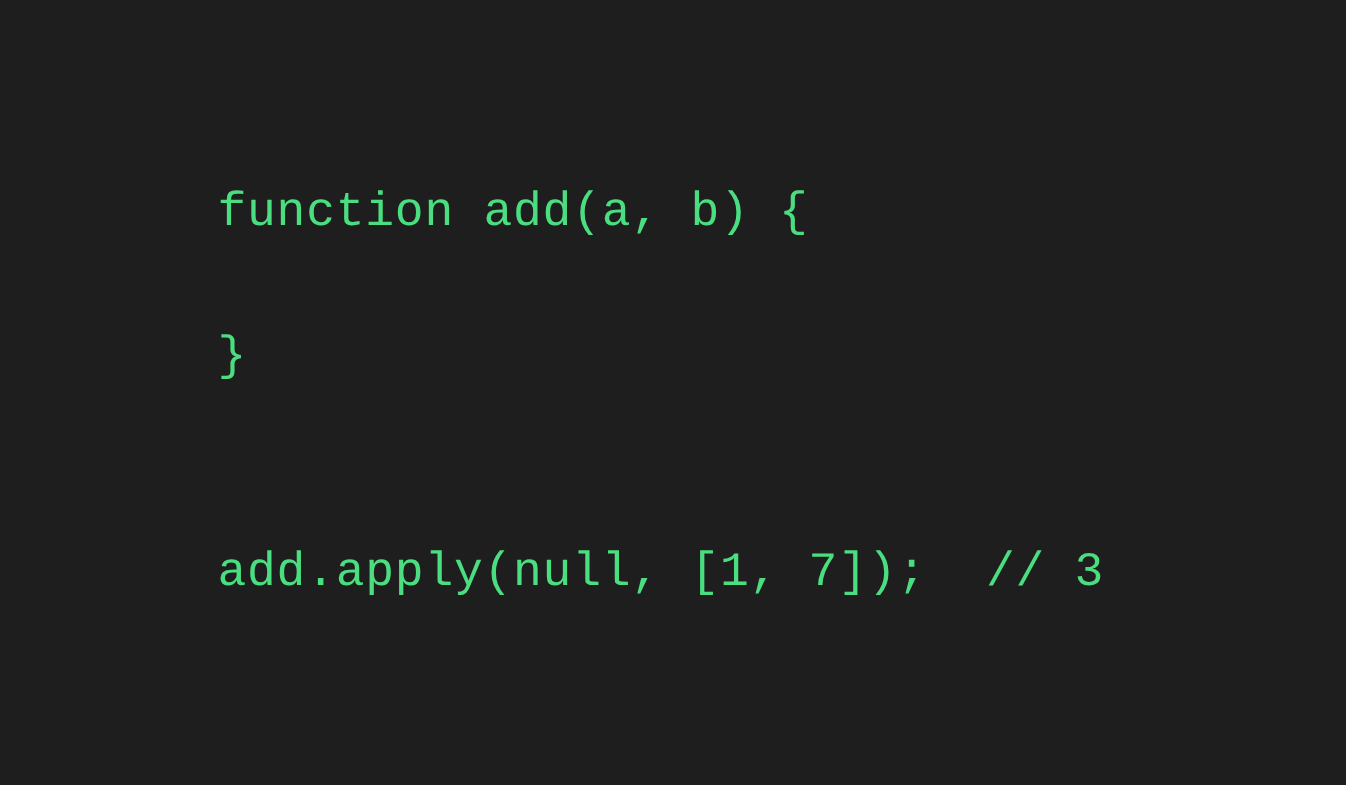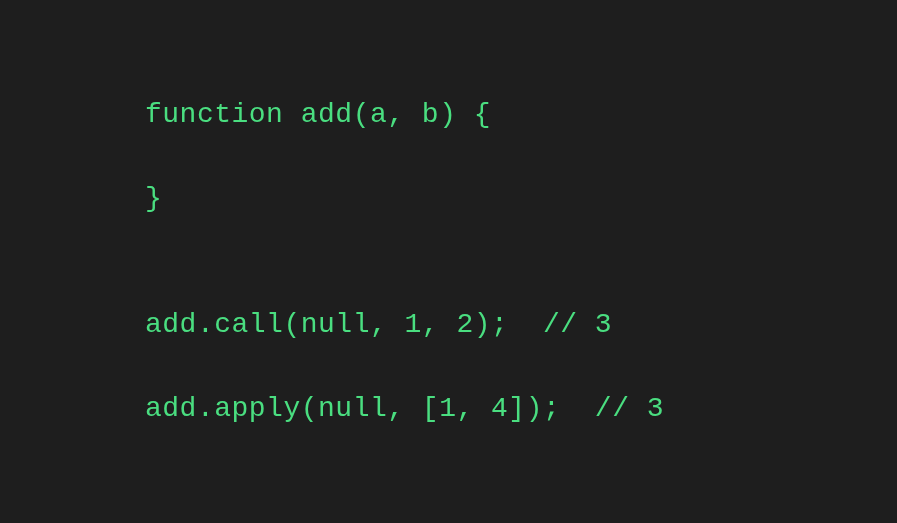--- a/index.html
+++ b/index.html
@@ -12,31 +12,30 @@
       width: 897px;
       height: 523px;
       overflow: hidden;
       font-family: 'SF Mono', 'Monaco', 'Menlo', 'Consolas', 'Courier New', monospace;
       display: flex;
       align-items: center;
       padding-left: 145px;
     }
     .code-block {
       color: #4ade80;
-      font-size: 28px;
+      font-size: 32px;
       line-height: 1.5;
       white-space: pre;
       letter-spacing: 0.5px;
     }
     .code-line {
       display: block;
     }
   </style>
 </head>
 <body>
 
 <div class="code-block">
 <span class="code-line">function add(a, b) {</span>
 <span class="code-line">}</span>
 <span class="code-line"></span>
-<span class="code-line">add.call(null, 1, 2);  // 3</span>
-<span class="code-line">add.apply(null, [1, 4]);  // 3</span>
+<span class="code-line">add.apply(null, [1, 7]);  // 3</span>
 </div>
 
 </body></html>

